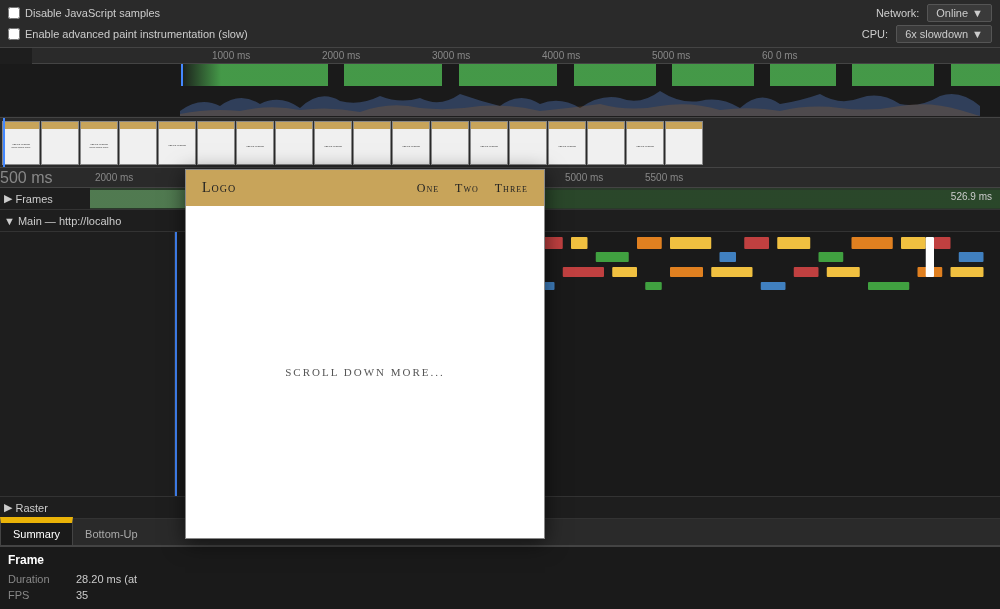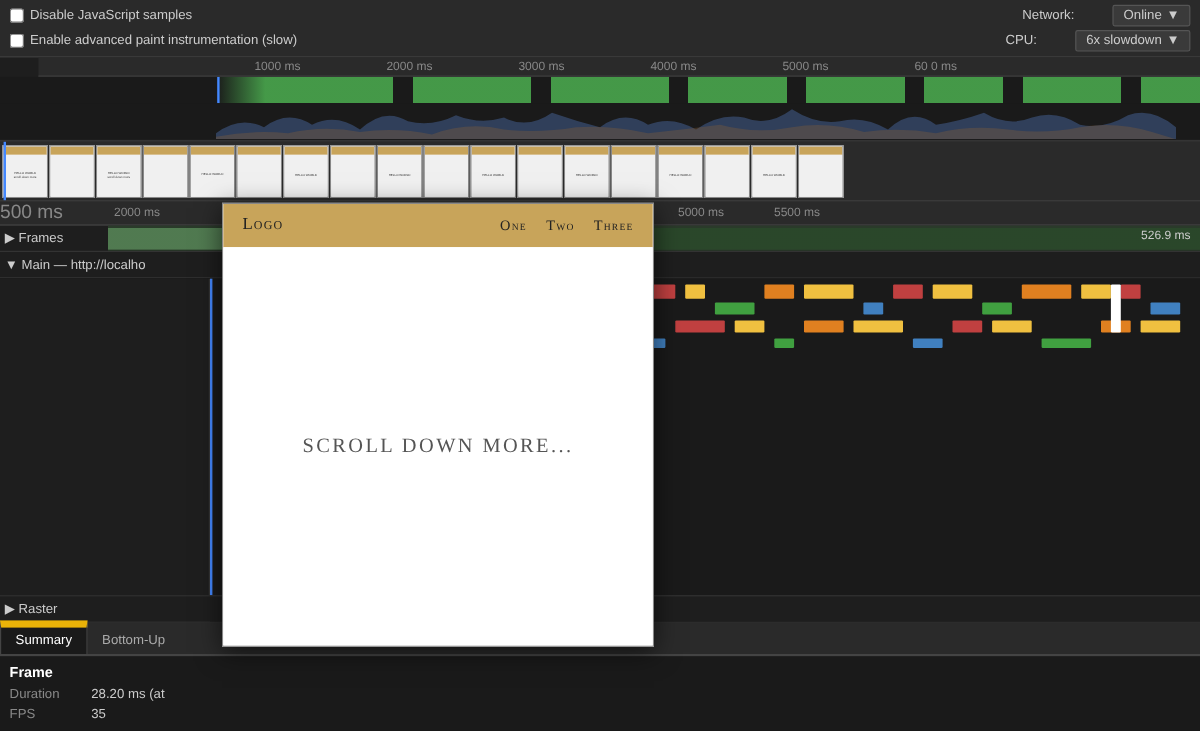--- a/index.html
+++ b/index.html
@@ -51,21 +51,20 @@
       background: #3a3a3a;
       border: 1px solid #555;
       color: #ccc;
       padding: 2px 8px;
       font-size: 11px;
       cursor: pointer;
       display: flex;
       align-items: center;
       gap: 4px;
       border-radius: 2px;
-      margin-left: 24px;
     }
 
     
     .timeline-container {
       background: #1e1e1e;
       position: relative;
       height: 70px;
       overflow: hidden;
       border-bottom: 1px solid #444;
     }
@@ -255,21 +254,21 @@
       font-size: 36px;
       font-weight: bold;
       color: #111;
       text-align: center;
       letter-spacing: 2px;
       text-transform: uppercase;
       margin-bottom: 10px;
     }
     .popup-subtext {
       font-family: Georgia, serif;
-      font-size: 17px;
+      font-size: 11px;
       color: #555;
       text-align: center;
       letter-spacing: 2px;
       text-transform: uppercase;
     }
 
     
     .main-content {
       display: flex;
       flex-direction: column;

